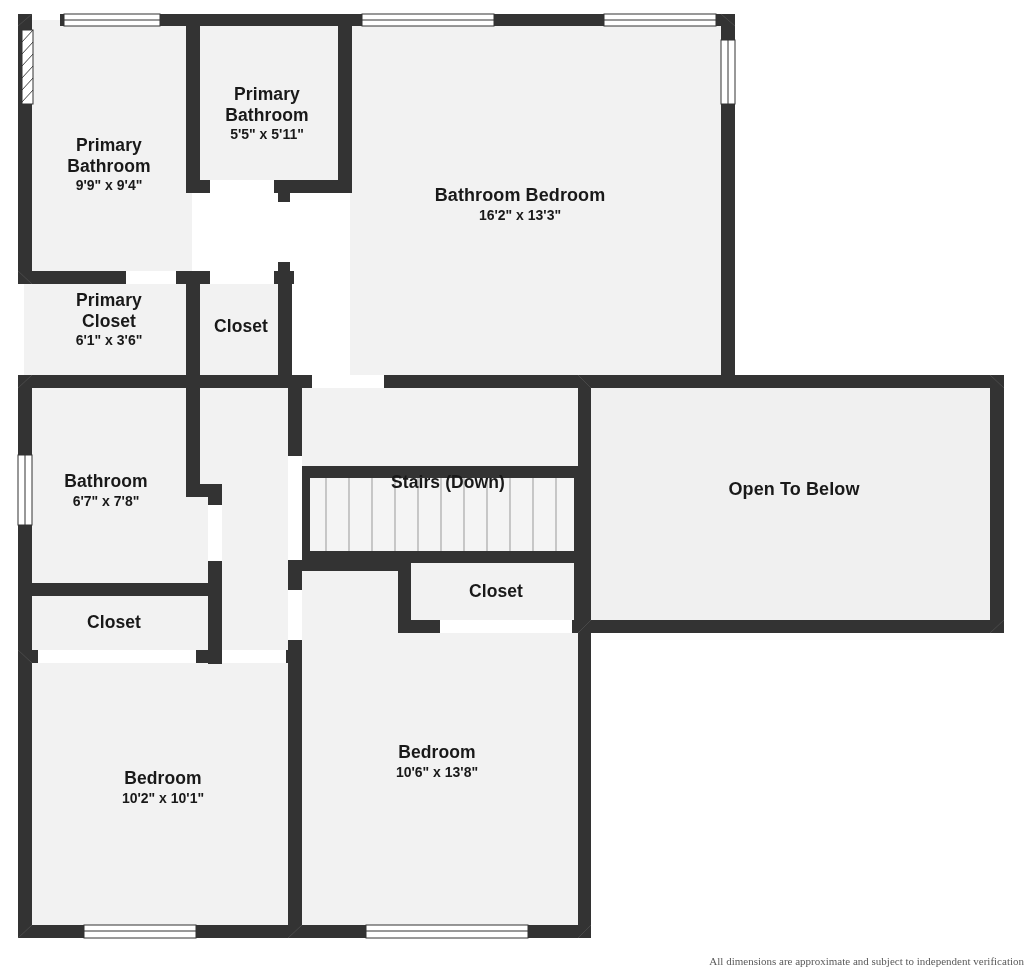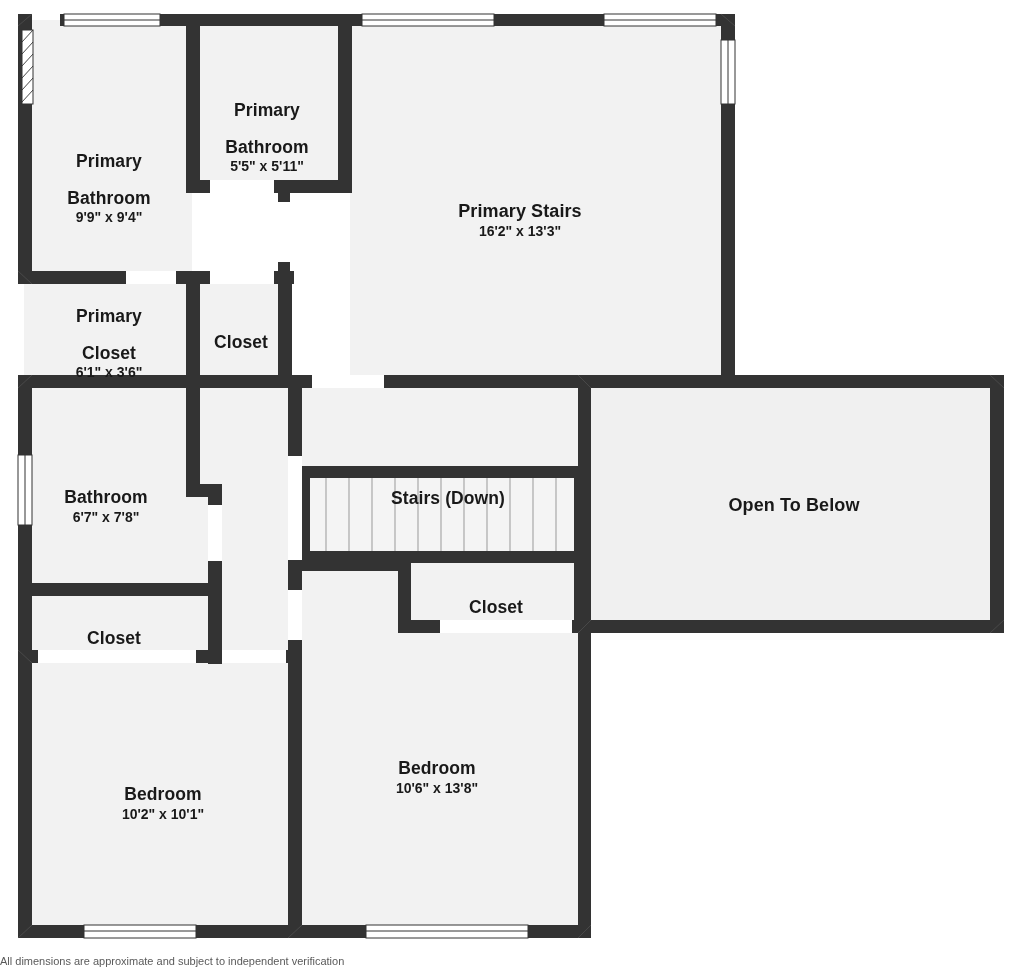--- a/index.html
+++ b/index.html
@@ -27,38 +27,37 @@
     color: #191919;
     line-height: 1.18;
     pointer-events: none;
     white-space: nowrap;
   }
   .room-name {
     font-weight: bold;
     font-size: 17.5px;
     letter-spacing: 0.1px;
     display: block;
-    margin-top: 16px;
   }
   .room-dims {
     font-weight: bold;
     font-size: 14px;
     display: block;
     margin-top: 1px;
   }
   .room-name.big { font-size: 18px; }
   .footer-note {
     position: absolute;
     left: 0;
     top: 955px;
     width: 1024px;
-    text-align: left;
+    text-align: right;
     font-size: 11px;
     color: #5a5a5a;
-    font-family: Liberation Sans, sans-serif;
+    font-family: Liberation Serif, serif;
   }
 </style>
 </head>
 <body>
 
 <svg id="floorplan" viewBox="0 0 1024 974" width="1024" height="974" xmlns="http://www.w3.org/2000/svg">
 
   <g>
 
     <rect x="24" y="20" width="168" height="258" fill="#f2f2f2"></rect>
@@ -265,21 +264,21 @@
   <span class="room-dims">9'9" x 9'4"</span>
 </div>
 
 <div class="room-label" style="left:167px; top:84px; width:200px;">
   <span class="room-name">Primary</span>
   <span class="room-name">Bathroom</span>
   <span class="room-dims">5'5" x 5'11"</span>
 </div>
 
 <div class="room-label" style="left:370px; top:185px; width:300px;">
-  <span class="room-name big">Primary Stairs</span>
+  <span class="room-name big">Bathroom Bedroom</span>
   <span class="room-dims">16'2" x 13'3"</span>
 </div>
 
 <div class="room-label" style="left:9px; top:290px; width:200px;">
   <span class="room-name">Primary</span>
   <span class="room-name">Closet</span>
   <span class="room-dims">6'1" x 3'6"</span>
 </div>
 
 <div class="room-label" style="left:191px; top:316px; width:100px;">

